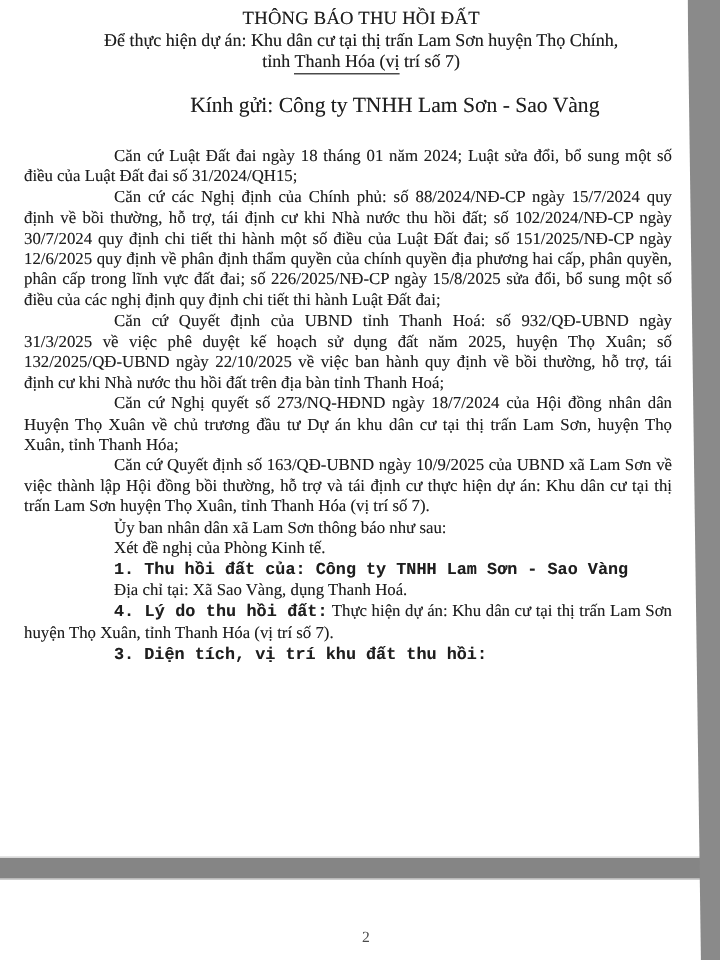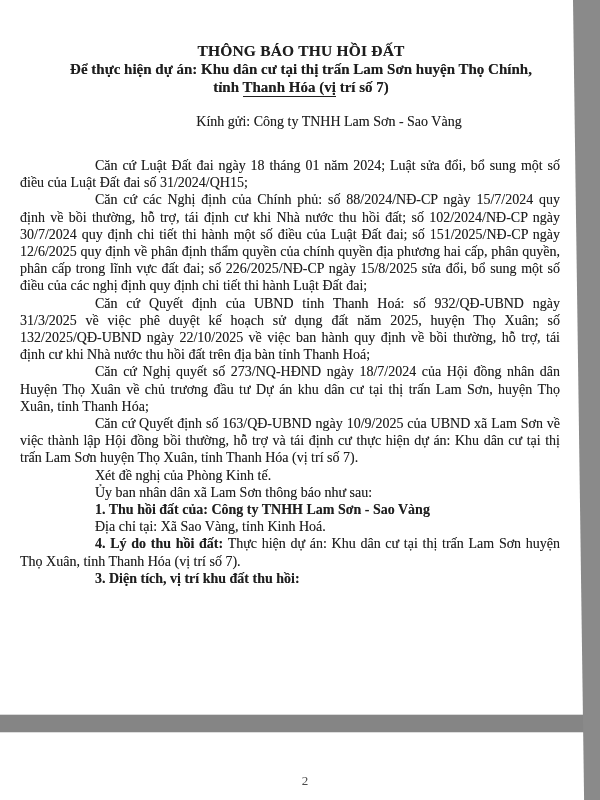--- a/index.html
+++ b/index.html
@@ -9,45 +9,44 @@
     font-family: "Liberation Serif", serif;
     color: #1e1e1e;
     position: relative;
     overflow: hidden;
   }
   .sheet { position: absolute; left: 0; top: 0; width: 578px; }
   .header {
     padding-top: 7px;
     padding-left: 24px;
     text-align: center;
-    font-weight: bold;
+    font-weight: normal;
     text-shadow: 0 0 0.5px rgba(30,30,30,0.55);
-    margin-top: 35px;
   }
   .title   { font-size: 15.5px; line-height: 18px; letter-spacing: 0.2px; }
   .subtitle{ font-size: 15px;   line-height: 18px; }
   .underlined { border-bottom: 1.5px solid #1e1e1e; padding-bottom: 1px; text-align: center; }
   .salutation {
     margin-top: 17px;
     padding-left: 80px;
     text-align: center;
-    font-size: 14px;
+    font-size: 18px;
     line-height: 18px;
     text-shadow: 0 0 0.4px rgba(30,30,30,0.45);
   }
   .docbody {
     margin-top: 26px;
     padding: 0 18px 0 20px;
     font-size: 14px;
     line-height: 17.2px;
     text-align: justify;
     text-shadow: 0 0 0.4px rgba(30,30,30,0.45);
   }
   .para { margin: 0; text-indent: 75px; }
-  .b { font-weight: bold; }
+  .b { font-weight: bold; font-family: Liberation Mono, monospace; }
   sup.s2 { font-size: 9px; line-height: 0; vertical-align: super; }
   .separator {
     position: absolute; left: 0; top: 714px;
     width: 600px; height: 19px;
     background: #858585;
     border-top: 1px solid #d9d9d9;
     border-bottom: 1px solid #dddddd;
     box-sizing: border-box;
   }
   .scan-edge {
@@ -75,24 +74,24 @@
   </div>
 
   <div class="salutation">Kính gửi: Công ty TNHH Lam Sơn - Sao Vàng</div>
 
   <div class="docbody">
       <p class="para"><span>Căn cứ Luật Đất đai ngày 18 tháng 01 năm 2024; Luật sửa đổi, bổ sung một số điều của Luật Đất đai số 31/2024/QH15;</span></p>
       <p class="para"><span>Căn cứ các Nghị định của Chính phủ: số 88/2024/NĐ-CP ngày 15/7/2024 quy định về bồi thường, hỗ trợ, tái định cư khi Nhà nước thu hồi đất; số 102/2024/NĐ-CP ngày 30/7/2024 quy định chi tiết thi hành một số điều của Luật Đất đai; số 151/2025/NĐ-CP ngày 12/6/2025 quy định về phân định thẩm quyền của chính quyền địa phương hai cấp, phân quyền, phân cấp trong lĩnh vực đất đai; số 226/2025/NĐ-CP ngày 15/8/2025 sửa đổi, bổ sung một số điều của các nghị định quy định chi tiết thi hành Luật Đất đai;</span></p>
       <p class="para"><span>Căn cứ Quyết định của UBND tỉnh Thanh Hoá: số 932/QĐ-UBND ngày 31/3/2025 về việc phê duyệt kế hoạch sử dụng đất năm 2025, huyện Thọ Xuân; số 132/2025/QĐ-UBND ngày 22/10/2025 về việc ban hành quy định về bồi thường, hỗ trợ, tái định cư khi Nhà nước thu hồi đất trên địa bàn tỉnh Thanh Hoá;</span></p>
       <p class="para"><span>Căn cứ Nghị quyết số 273/NQ-HĐND ngày 18/7/2024 của Hội đồng nhân dân Huyện Thọ Xuân về chủ trương đầu tư Dự án khu dân cư tại thị trấn Lam Sơn, huyện Thọ Xuân, tỉnh Thanh Hóa;</span></p>
       <p class="para"><span>Căn cứ Quyết định số 163/QĐ-UBND ngày 10/9/2025 của UBND xã Lam Sơn về việc thành lập Hội đồng bồi thường, hỗ trợ và tái định cư thực hiện dự án: Khu dân cư tại thị trấn Lam Sơn huyện Thọ Xuân, tỉnh Thanh Hóa (vị trí số 7).</span></p>
+      <p class="para"><span>Ủy ban nhân dân xã Lam Sơn thông báo như sau:</span></p>
       <p class="para"><span>Xét đề nghị của Phòng Kinh tế.</span></p>
-      <p class="para"><span>Ủy ban nhân dân xã Lam Sơn thông báo như sau:</span></p>
       <p class="para"><span class="b">1. Thu hồi đất của: Công ty TNHH Lam Sơn - Sao Vàng</span></p>
-      <p class="para"><span>Địa chỉ tại: Xã Sao Vàng, tỉnh Kinh Hoá.</span></p>
+      <p class="para"><span>Địa chỉ tại: Xã Sao Vàng, dụng Thanh Hoá.</span></p>
       <p class="para"><span class="b">4. Lý do thu hồi đất:</span><span> Thực hiện dự án: Khu dân cư tại thị trấn Lam Sơn huyện Thọ Xuân, tỉnh Thanh Hóa (vị trí số 7).</span></p>
       <p class="para"><span class="b">3. Diện tích, vị trí khu đất thu hồi:</span></p>
     </div>
 </div>
 
 <div class="separator"></div>
 
 <div class="page-number">2</div>
 
 <div class="scan-edge"></div>

